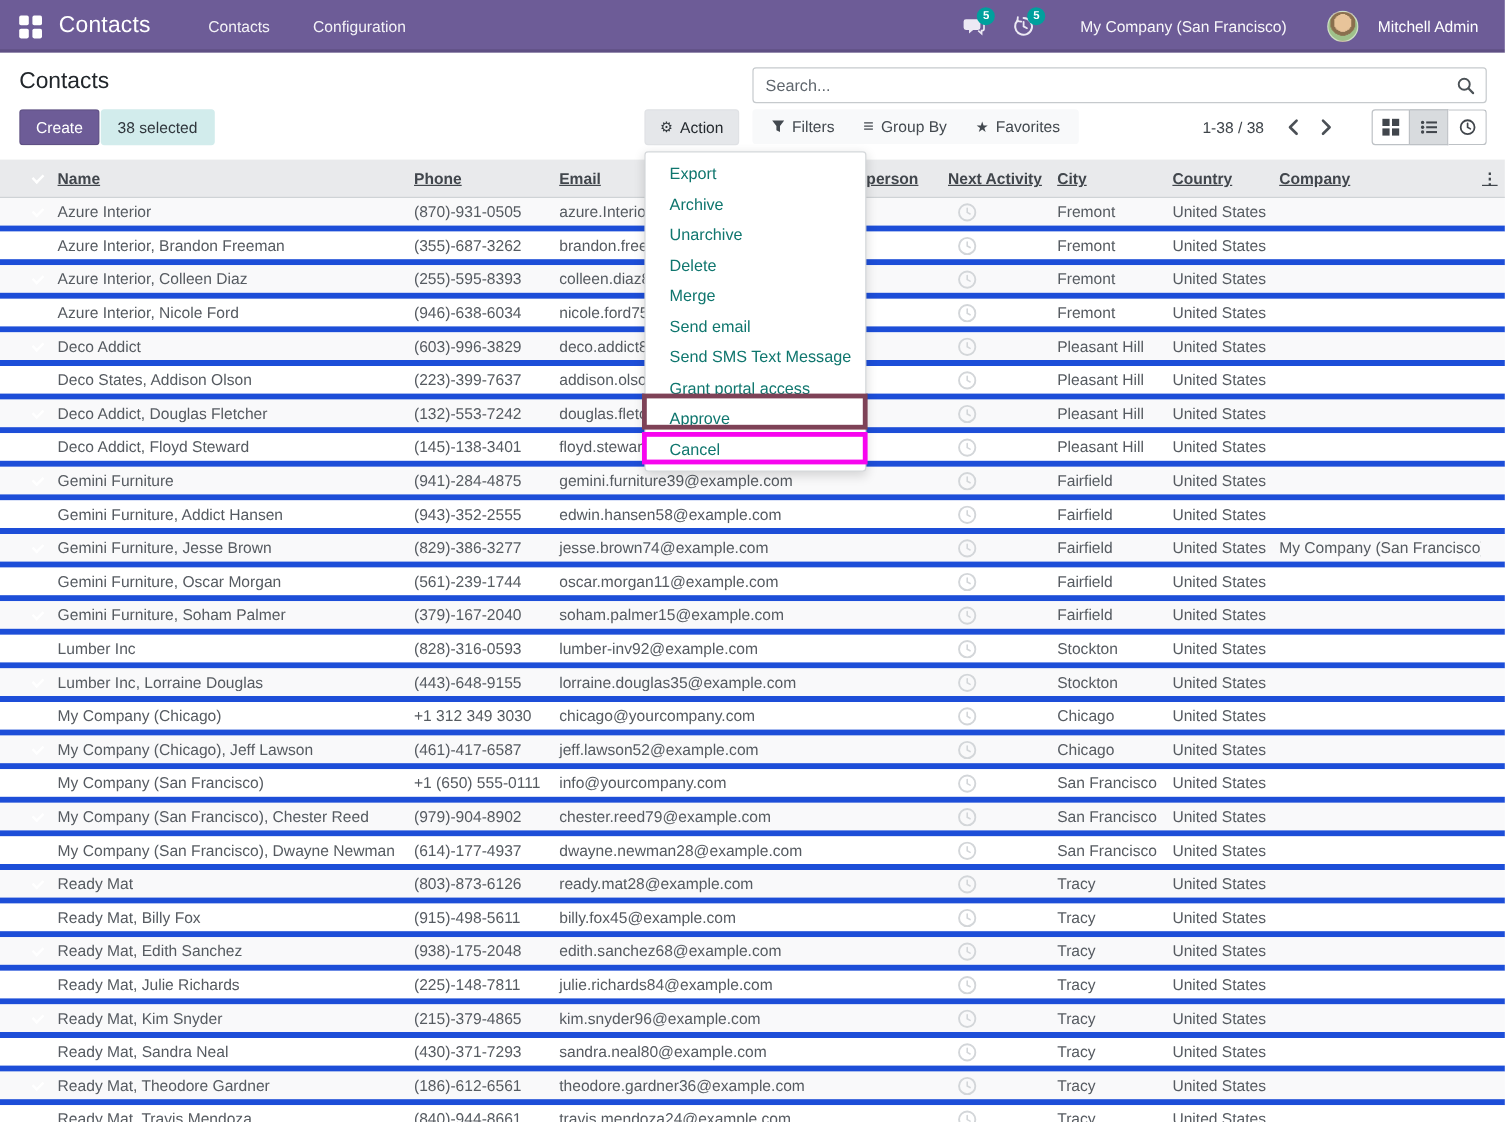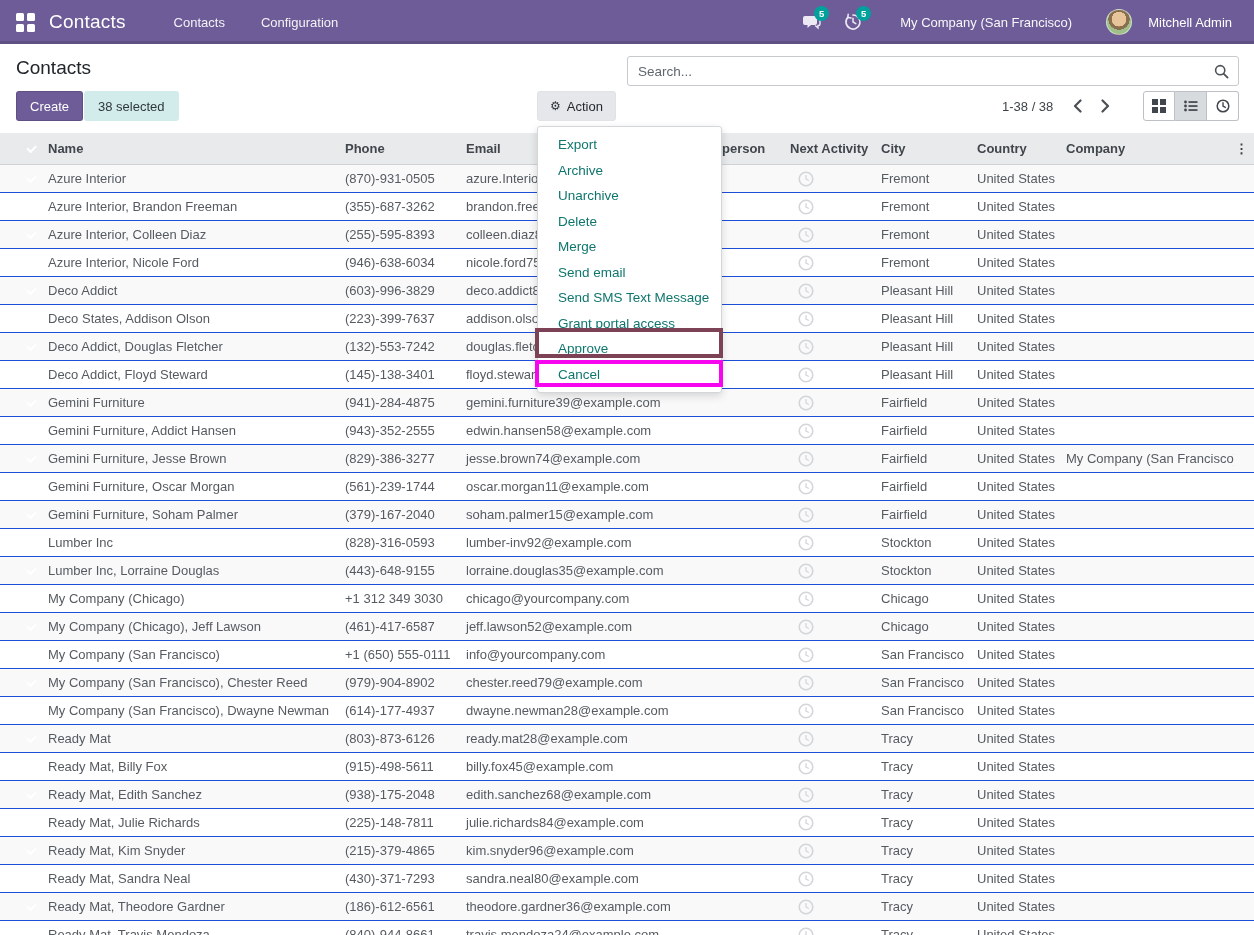--- a/index.html
+++ b/index.html
@@ -57,23 +57,23 @@
     display:flex; align-items:center; justify-content:center; cursor:pointer;}
   .sw-btn:first-child{border-left-width:1px; border-radius:3px 0 0 3px;}
   .sw-btn:last-child{border-radius:0 3px 3px 0;}
   .sw-btn.active{background:#d8dbde;}
   .kanban-glyph{display:grid; grid-template-columns:6px 6px; grid-gap:2px;}
   .kanban-glyph span{width:6px; height:6px; background:#41464c; display:block;}
 
   
   .listview{position:absolute; top:133px; left:0; width:1254px;}
   .lrow{display:grid; grid-template-columns:40px 297px 121px 222px 102px 91px 96px 89px 176px 20px; align-items:center;}
-  .thead{background:var(--header_bg); height:32px; border-bottom:1px solid #cfd3d6; font-weight:bold; color:#41464c;}
+  .thead{background:var(--header_bg); height:32px; border-bottom:1px solid #cfd3d6; font-weight:bold; color:#41464c;text-decoration:underline;}
   .thead .cell{padding:0 8px; white-space:nowrap; overflow:hidden; cursor:pointer;}
-  .tbody .lrow{height:28px; border-bottom:1px solid #1d4ed8; background:#fff; cursor:pointer;}
+  .tbody .lrow{height:28px; border-bottom:5px solid #1d4ed8; background:#fff; cursor:pointer;}
   .tbody .lrow:nth-child(odd){background:#f9f9fa;}
   .cell{padding:0 8px; white-space:nowrap; overflow:hidden;}
   .cb{width:14px; height:14px; border-radius:2.5px; background:var(--accent); position:relative; margin-left:16px; cursor:pointer;}
   .cb::after{content:""; position:absolute; left:3px; top:3.5px; width:7px; height:3.5px;
     border-left:2px solid #fff; border-bottom:2px solid #fff; transform:rotate(-45deg);}
   .activity-cell{padding-left:16px;}
   .dots-col{color:#3e444a; font-size:13px; padding-right:6px; text-align:right; cursor:pointer;}
 
   
   .dropdown{position:absolute; left:537px; top:126px; width:185px; background:#fff;
@@ -140,20 +140,38 @@
   <div class="search-box">
     <input type="text" placeholder="Search..." style="">
     <span class="search-glyph">
       <svg width="15" height="15" viewBox="0 0 15 15">
           <circle cx="6.2" cy="6.2" r="4.6" fill="none" stroke="#4c5257" stroke-width="1.6"></circle>
           <line x1="9.8" y1="9.8" x2="13.6" y2="13.6" stroke="#4c5257" stroke-width="1.8" stroke-linecap="round"></line>
         </svg>
     </span>
   </div>
 
+  <div class="filterbar">
+    <div class="fbtn">
+      <span>
+        <svg width="11" height="11" viewBox="0 0 11 11">
+            <path d="M0.5 0.5h10L7 5v5L4 8.5V5z" fill="#43494f"></path>
+          </svg>
+      </span>
+      <span>Filters</span>
+    </div>
+    <div class="fbtn">
+      <span class="hamburger-glyph">≡</span>
+      <span>Group By</span>
+    </div>
+    <div class="fbtn">
+      <span class="star-glyph">★</span>
+      <span>Favorites</span>
+    </div>
+  </div>
 
   <div class="pager">
     <span class="pager-text">1-38 / 38</span>
     <span class="pager-arrow">
       <svg width="9" height="14" viewBox="0 0 9 14">
           <polyline points="7.5,1.5 2,7 7.5,12.5" fill="none" stroke="#4b5056" stroke-width="2.2" stroke-linecap="round" stroke-linejoin="round"></polyline>
         </svg>
     </span>
     <span class="pager-arrow">
       <svg width="9" height="14" viewBox="0 0 9 14">

